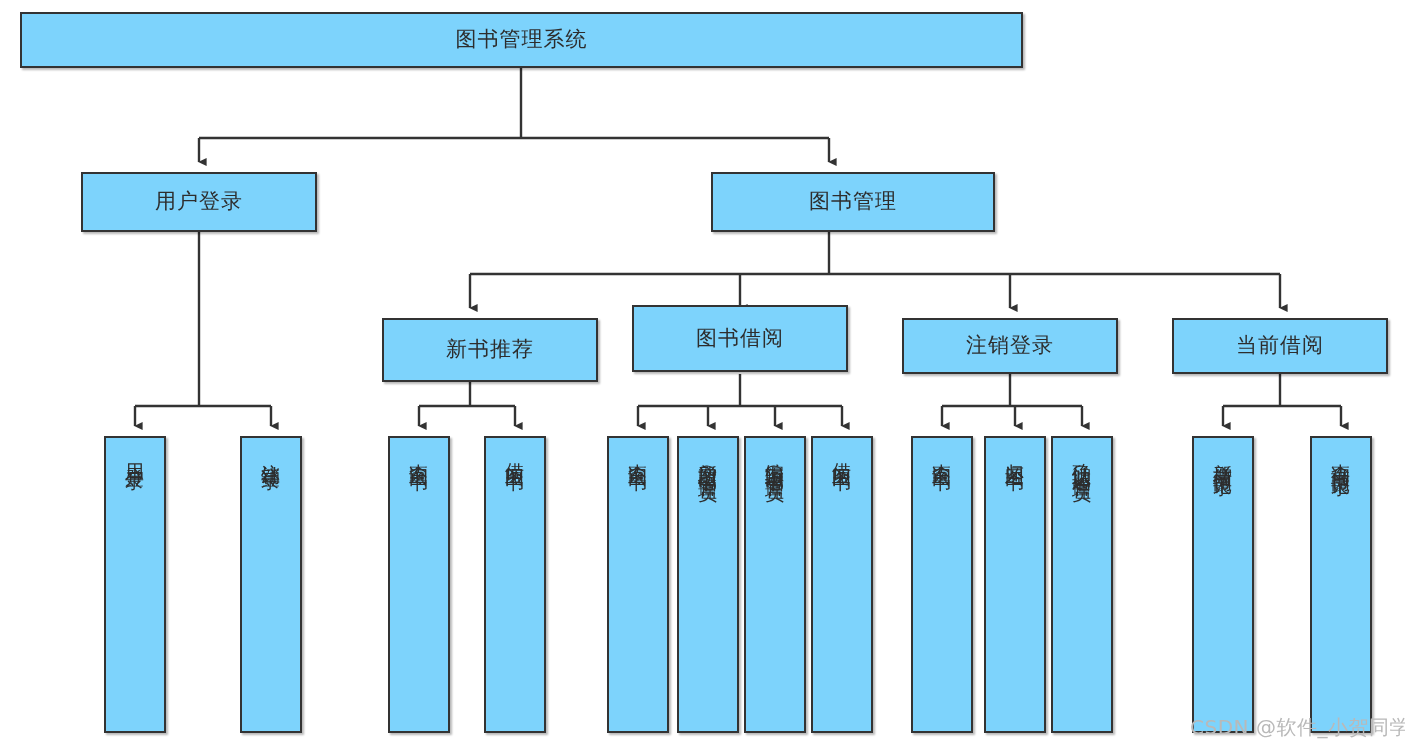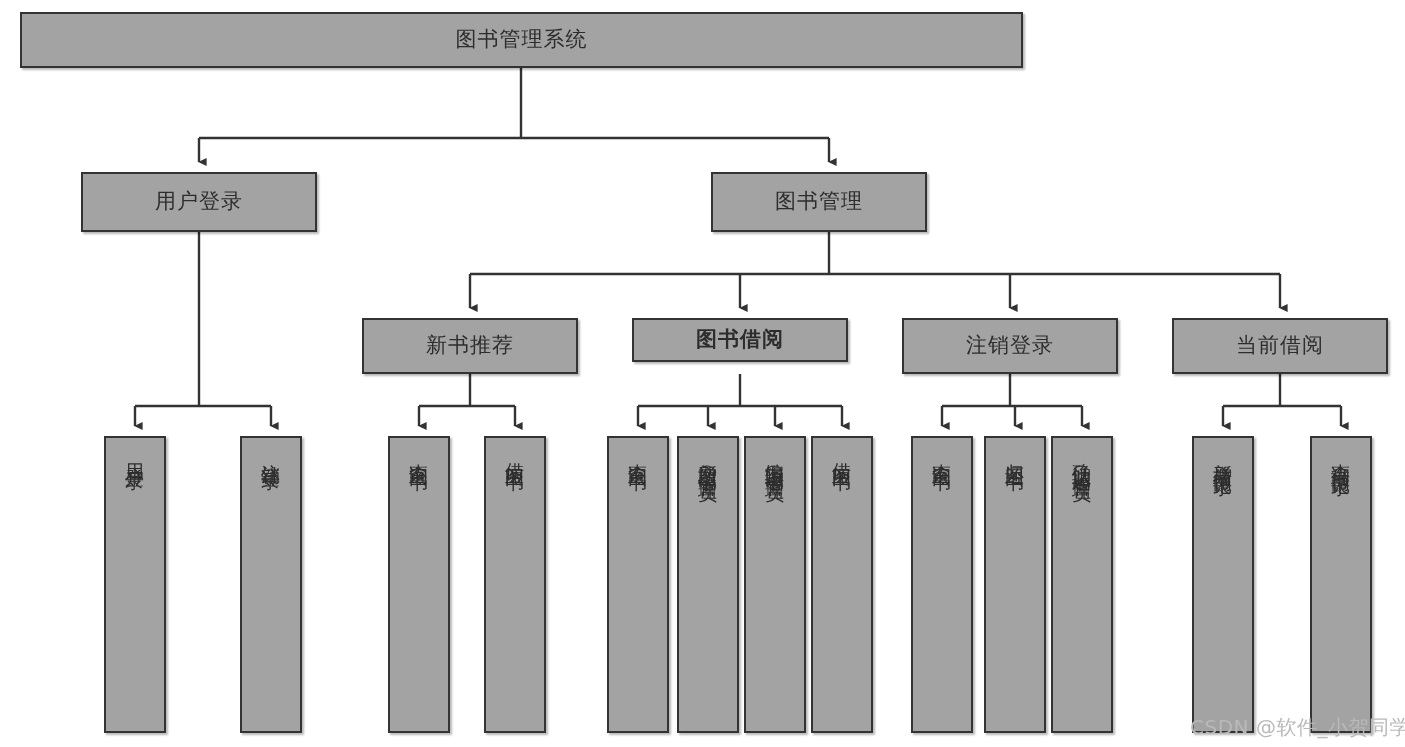--- a/index.html
+++ b/index.html
@@ -21,21 +21,21 @@
     position: absolute;
     left: 0;
     top: 0;
     width: 1405px;
     height: 747px;
     pointer-events: none;
   }
   .node {
     position: absolute;
     box-sizing: border-box;
-    background: #a3a3a3;
+    background: #7dd3fc;
     border: 2px solid #333333;
     box-shadow: 2px 2px 2px rgba(0,0,0,0.28);
     display: flex;
     align-items: center;
     justify-content: center;
     color: #2b2b2b;
   }
   .node-label {
     font-size: 21px;
     letter-spacing: 1px;
@@ -119,28 +119,28 @@
     </g>
   </svg>
 
   <div class="node" id="node-root" style="left: 20px; top: 12px; width: 1003px; height: 56px;">
     <span class="node-label">图书管理系统</span>
   </div>
 
   <div class="node" id="node-l2-0" style="left: 81px; top: 172px; width: 236px; height: 60px;">
     <span class="node-label">用户登录</span>
   </div>
-  <div class="node" id="node-l2-1" style="left: 711px; top: 172px; width: 216px; height: 60px;">
+  <div class="node" id="node-l2-1" style="left: 711px; top: 172px; width: 284px; height: 60px;">
     <span class="node-label">图书管理</span>
   </div>
 
-  <div class="node" id="node-l3-0" style="left: 362px; top: 318px; width: 216px; height: 56px;">
+  <div class="node" id="node-l3-0" style="left: 382px; top: 318px; width: 216px; height: 64px;">
     <span class="node-label">新书推荐</span>
   </div>
-  <div class="node" id="node-l3-1" style="left: 632px; top: 318px; width: 216px; height: 44px; font-weight: bold;">
+  <div class="node" id="node-l3-1" style="left: 632px; top: 305px; width: 216px; height: 67px;">
     <span class="node-label">图书借阅</span>
   </div>
   <div class="node" id="node-l3-2" style="left: 902px; top: 318px; width: 216px; height: 56px;">
     <span class="node-label">注销登录</span>
   </div>
   <div class="node" id="node-l3-3" style="left: 1172px; top: 318px; width: 216px; height: 56px;">
     <span class="node-label">当前借阅</span>
   </div>
 
   <div class="node leaf" id="node-leaf-0" style="left: 104px; top: 436px; width: 62px; height: 297px;">

